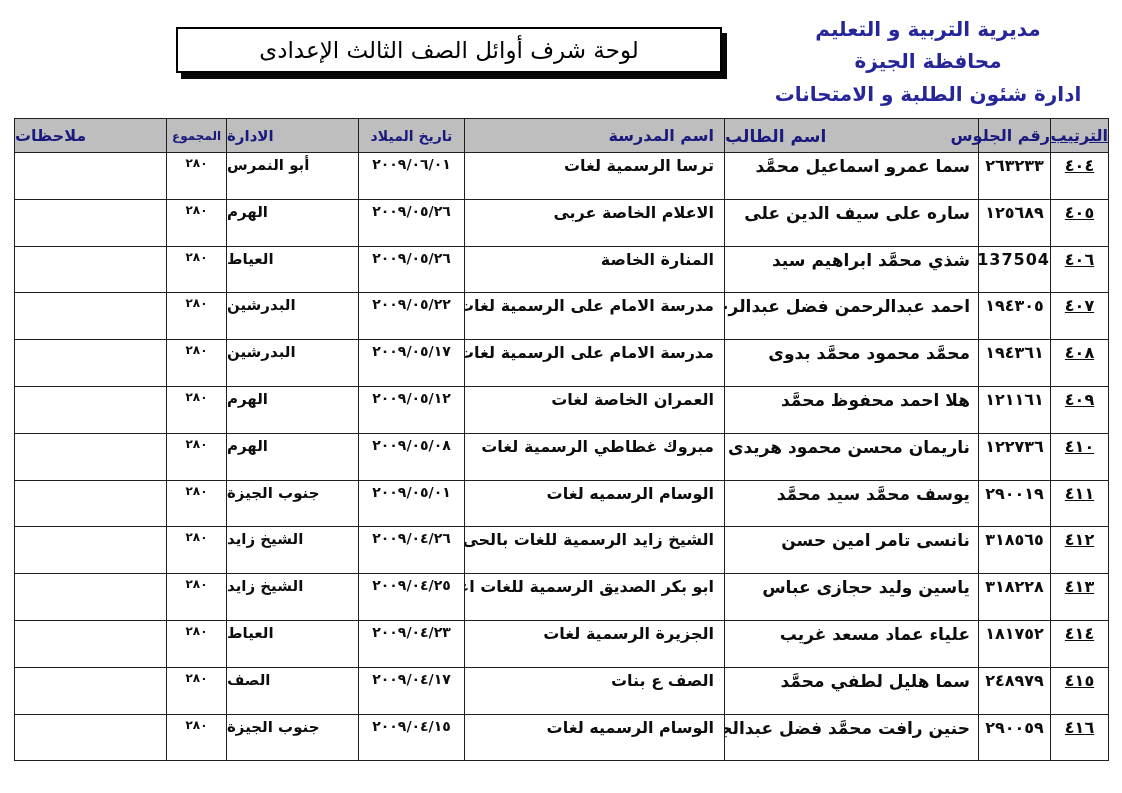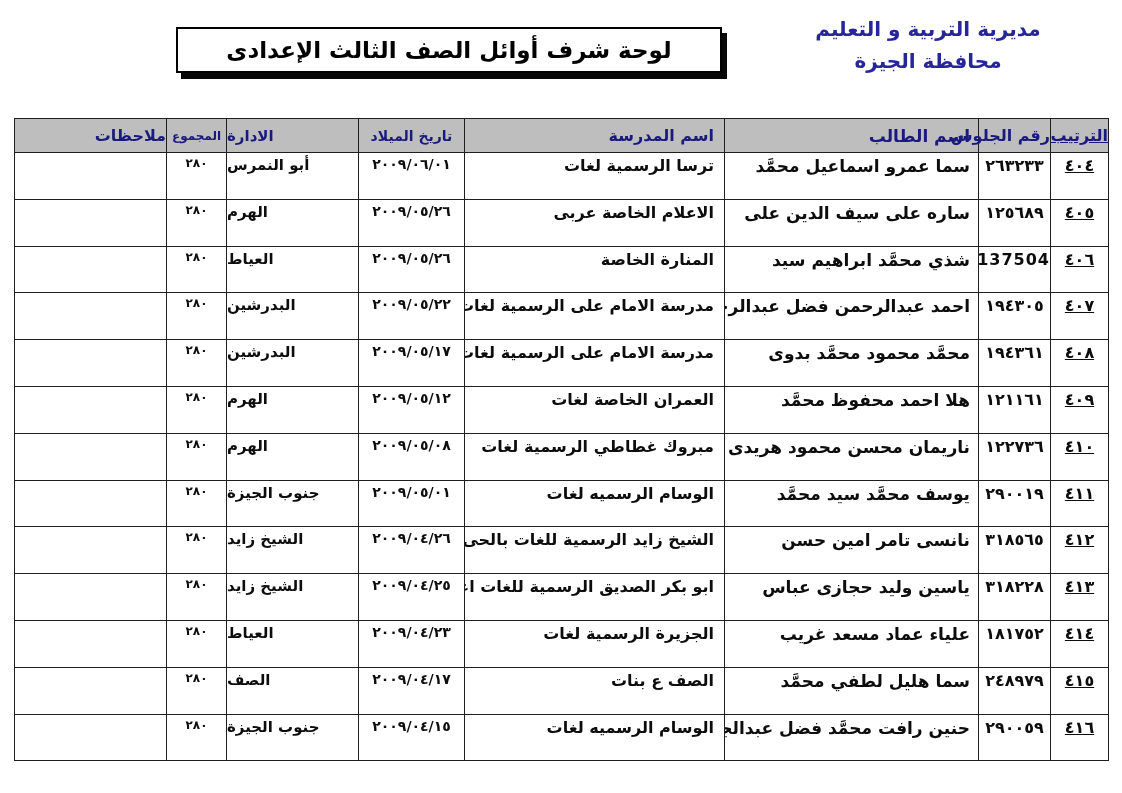--- a/index.html
+++ b/index.html
@@ -18,21 +18,21 @@
   .org{
     position:absolute;top:13px;right:4px;width:380px;
     text-align:center;color:var(--org-navy);
     font-size:20px;font-weight:bold;line-height:1.62;
   }
   .title-box{
     position:absolute;left:176px;top:27px;width:546px;height:46px;
     border:2px solid #000;background:#fff;
     box-shadow:5px 6px 0 #070707;
     display:flex;align-items:center;justify-content:center;
-    font-size:23px;font-weight:bold;color:#000;
+    font-size:23px;font-weight:normal;color:#000;
   }
   table.honor-table{
     position:absolute;left:14px;top:118px;width:1094px;
     border-collapse:collapse;table-layout:fixed;direction:rtl;
     background:#fff;
   }
   th,td{border:1px solid var(--line);}
   td{
     height:46.8px;vertical-align:top;padding-top:3px;
     font-weight:bold;color:var(--ink);
@@ -40,30 +40,31 @@
   .col-rank{width:58px;text-align:center;font-size:16px;text-decoration:underline;}
   .col-seat{width:72px;text-align:center;font-size:16px;letter-spacing:1px;}
   .col-student{width:254px;padding-right:8px;font-size:17px;white-space:nowrap;overflow:hidden;}
   .col-school{width:260px;text-align:right;padding-right:10px;font-size:16px;white-space:nowrap;overflow:hidden;}
   .col-birth{width:106px;text-align:center;font-size:14px;}
   .col-district{width:132px;text-align:left;font-size:15px;}
   .col-total{width:60px;text-align:center;font-size:12px;letter-spacing:1px;}
   .col-notes{width:152px;}
   thead th{
     background:var(--header-bg);color:var(--header-navy);
-    height:34px;font-size:16px;font-weight:bold;text-align:right;
+    height:34px;font-size:16px;font-weight:bold;text-align:left;
     vertical-align:middle;white-space:nowrap;overflow:visible;padding:0;
   }
 </style>
 </head>
 <body>
 
 <div class="org">
   <div>مديرية التربية و التعليم</div>
   <div>محافظة الجيزة</div>
+  <div>ادارة شئون الطلبة و الامتحانات</div>
 </div>
 
 <div class="title-box">
   <span>لوحة شرف أوائل الصف الثالث الإعدادى</span>
 </div>
 
 <table class="honor-table">
   <thead>
     <tr id="header-row">
         <th class="col-rank">الترتيب</th>

